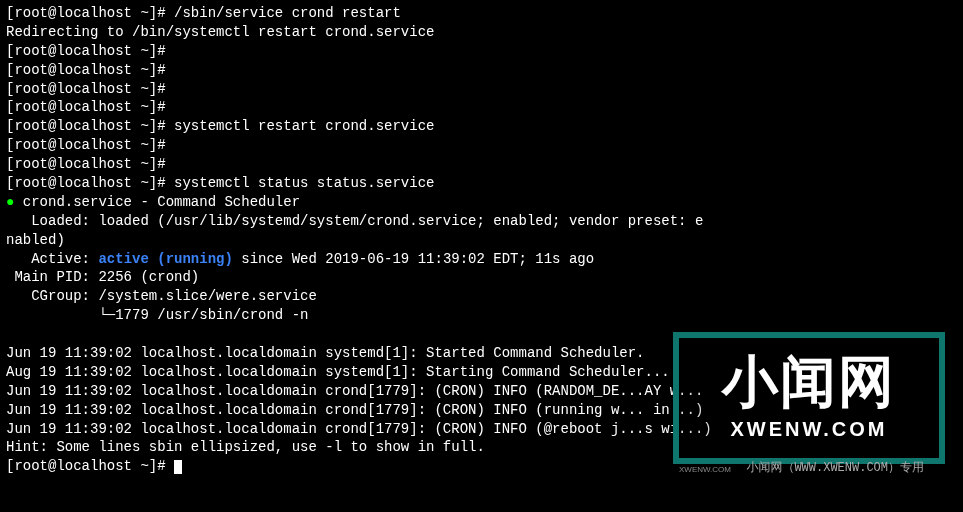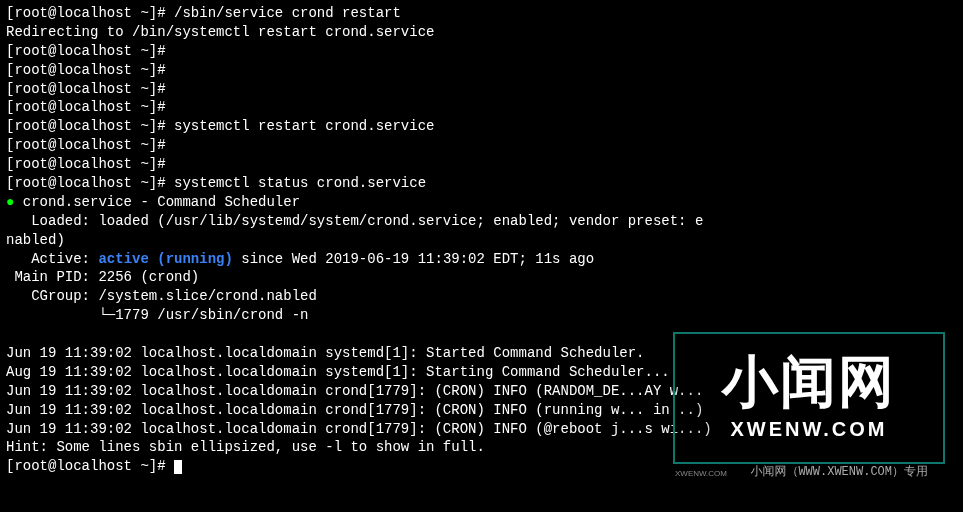--- a/index.html
+++ b/index.html
@@ -35,21 +35,21 @@
       height: 14px;
       background: #fff;
       vertical-align: text-bottom;
     }
     .watermark {
       position: absolute;
       right: 18px;
       top: 332px;
       width: 272px;
       height: 132px;
-      border: 2px solid #0f766e;
+      border: 6px solid #0f766e;
       background: rgba(0,0,0,0.15);
       display: flex;
       flex-direction: column;
       align-items: center;
       justify-content: center;
       color: #fff;
       text-align: center;
     }
     .watermark-main {
       font-family: sans-serif;
@@ -87,27 +87,27 @@
 
 <div class="line"><span>[root@localhost ~]# </span><span>/sbin/service crond restart</span></div>
 <div class="line">Redirecting to /bin/systemctl restart crond.service</div>
 <div class="line"><span>[root@localhost ~]# </span></div>
 <div class="line"><span>[root@localhost ~]# </span></div>
 <div class="line"><span>[root@localhost ~]# </span></div>
 <div class="line"><span>[root@localhost ~]# </span></div>
 <div class="line"><span>[root@localhost ~]# </span><span>systemctl restart crond.service</span></div>
 <div class="line"><span>[root@localhost ~]# </span></div>
 <div class="line"><span>[root@localhost ~]# </span></div>
-<div class="line"><span>[root@localhost ~]# </span><span>systemctl status crond.service</span></div>
+<div class="line"><span>[root@localhost ~]# </span><span>systemctl status status.service</span></div>
 <div class="line"><span class="bullet">●</span><span> crond.service - Command Scheduler</span></div>
 <div class="line">   Loaded: loaded (/usr/lib/systemd/system/crond.service; enabled; vendor preset: e</div>
 <div class="line">nabled)</div>
 <div class="line"><span>   Active: </span><span class="bold-green">active (running)</span><span> since Wed 2019-06-19 11:39:02 EDT; 11s ago</span></div>
 <div class="line"> Main PID: 2256 (crond)</div>
-<div class="line">   CGroup: /system.slice/crond.nabled</div>
+<div class="line">   CGroup: /system.slice/were.service</div>
 <div class="line">           └─1779 /usr/sbin/crond -n</div>
 <div class="line"> </div>
 <div class="line">Jun 19 11:39:02 localhost.localdomain systemd[1]: Started Command Scheduler.</div>
 <div class="line">Aug 19 11:39:02 localhost.localdomain systemd[1]: Starting Command Scheduler...</div>
 <div class="line">Jun 19 11:39:02 localhost.localdomain crond[1779]: (CRON) INFO (RANDOM_DE...AY w...</div>
 <div class="line">Jun 19 11:39:02 localhost.localdomain crond[1779]: (CRON) INFO (running w... in...)</div>
 <div class="line">Jun 19 11:39:02 localhost.localdomain crond[1779]: (CRON) INFO (@reboot j...s wi...)</div>
 <div class="line">Hint: Some lines sbin ellipsized, use -l to show in full.</div>
 <div class="line"><span>[root@localhost ~]# </span><span class="cursor"></span></div>
 

